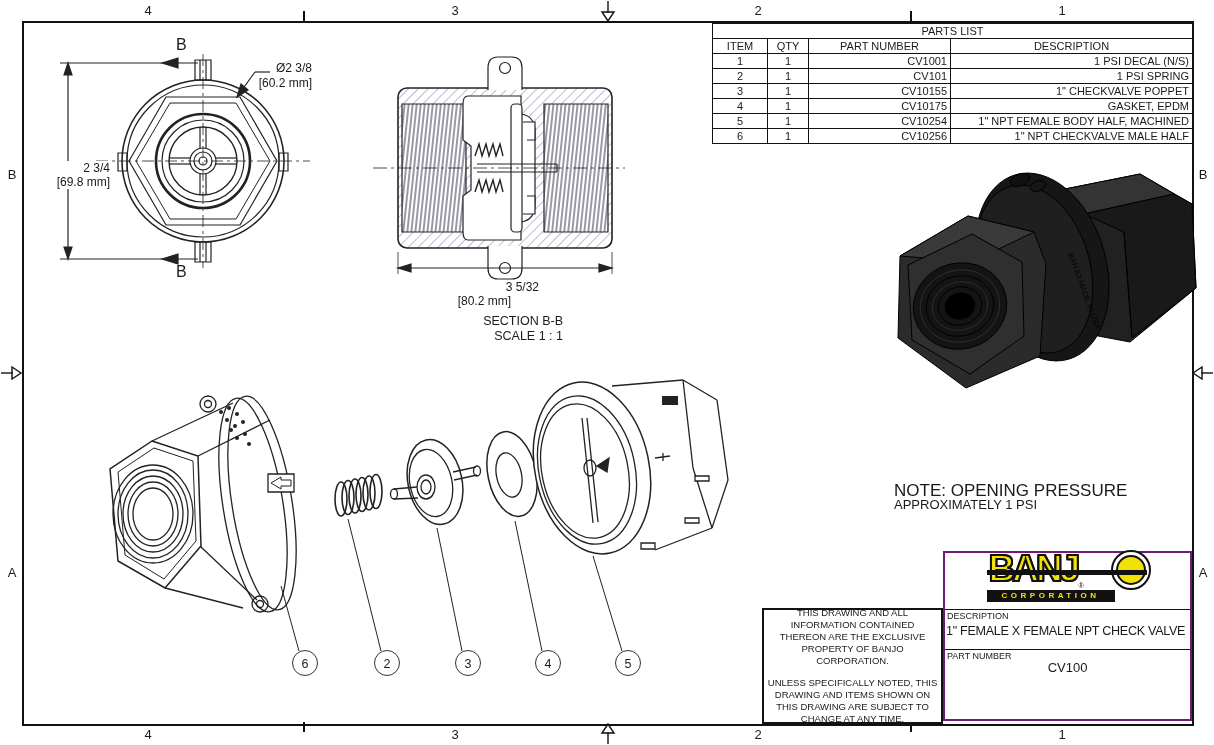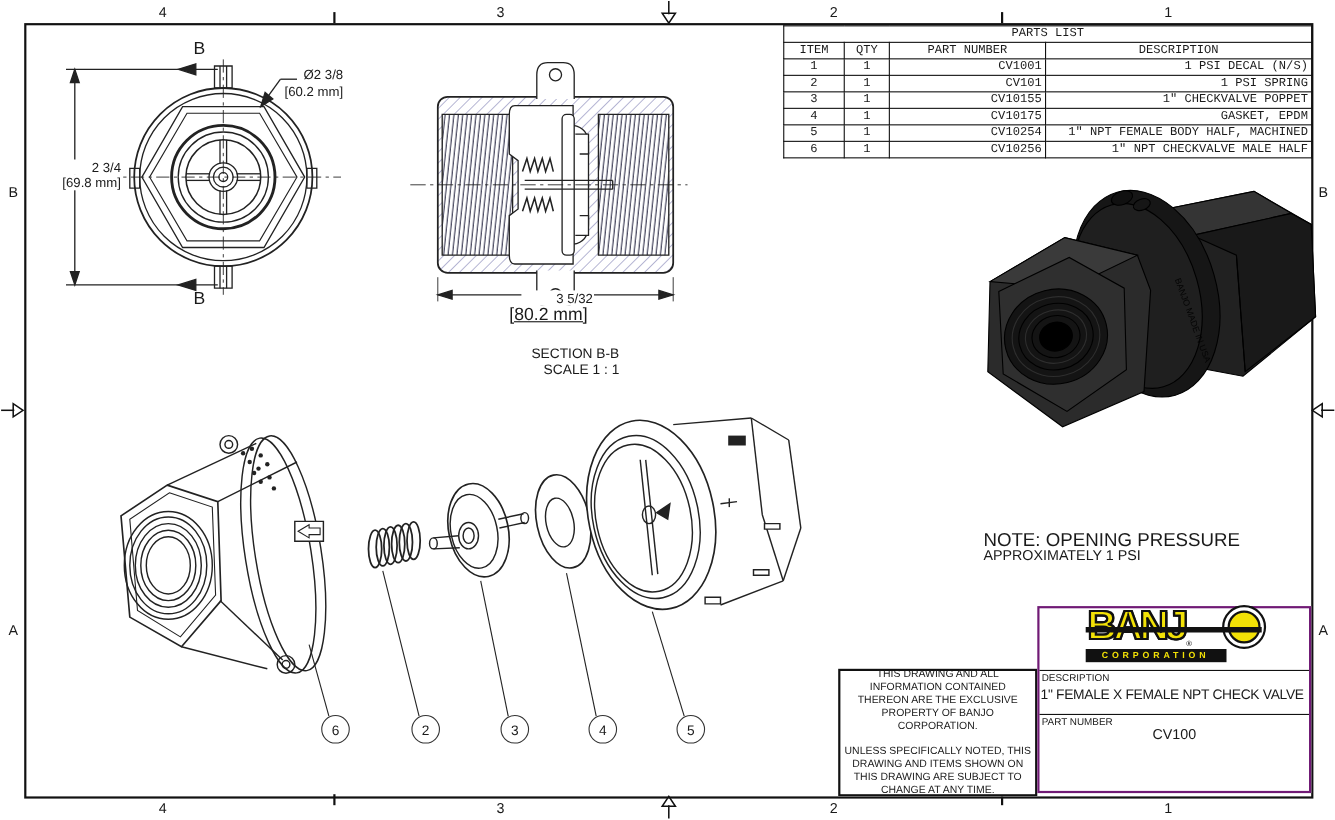--- a/index.html
+++ b/index.html
@@ -2,27 +2,27 @@
 <html><head>
 <meta charset="utf-8">
 <style>
   html,body{margin:0;padding:0;background:#fff;}
   body{font-family:"Liberation Sans",sans-serif;color:#1a1a1a;}
   #sheet{position:relative;width:1214px;height:745px;background:#ffffff;overflow:hidden;}
   .lbl{position:absolute;white-space:nowrap;color:#1a1a1a;}
   .ctr{text-align:right;}
   .zone{font-size:13px;width:22px;text-align:center;}
   .tick{position:absolute;width:2px;background:#111;}
-  .whitebg{background:#fff;padding:0 1px;}
+  .whitebg{background:#fff;padding:0 1px;margin-top:16px;}
 
   
   #border{position:absolute;left:22px;top:21px;width:1168px;height:701px;border:2px solid #111;}
 
   
-  #plist{position:absolute;left:712px;top:23px;width:481px;border-collapse:collapse;table-layout:fixed;font-size:11px;font-family:Liberation Mono, monospace;}
+  #plist{position:absolute;left:712px;top:23px;width:481px;border-collapse:collapse;table-layout:fixed;font-size:11px;}
   #plist td{border:1.5px solid #111;height:14px;padding:0 3px;overflow:hidden;white-space:nowrap;line-height:14px;text-align:right;}
   #plist .c{text-align:center;padding:0;}
 
   
   .tb-line{border-top:1.5px solid #111;}
   #titleblock{position:absolute;left:943px;top:551px;width:249px;height:170px;border:2px solid #701a75;box-sizing:border-box;background:#fff;}
   #disclaimer{position:absolute;left:762px;top:608px;width:181px;height:116px;border:2px solid #111;box-sizing:border-box;background:#fff;
               font-size:9.5px;line-height:1.28;text-align:center;display:flex;flex-direction:column;justify-content:center;gap:9px;padding:2px 3px;}
 
   
@@ -247,21 +247,21 @@
 
       <line x1="13" y1="200" x2="13" y2="222" stroke-width="0.8"></line>
       <line x1="227" y1="200" x2="227" y2="222" stroke-width="0.8"></line>
       <line x1="13" y1="216" x2="227" y2="216"></line>
       <polygon points="13,216 26,212 26,220" fill="#222"></polygon>
       <polygon points="227,216 214,212 214,220" fill="#222"></polygon>
     </g>
   </svg>
 
   <div class="lbl ctr whitebg" style="left:474px;top:264px;width:64px;font-size:12px;">3 5/32</div>
-  <div class="lbl ctr whitebg" style="left:462px;top:278px;width:64px;font-size:16px;text-decoration:underline;">[80.2 mm]</div>
+  <div class="lbl ctr whitebg" style="left:446px;top:278px;width:64px;font-size:12px;">[80.2 mm]</div>
   <div class="lbl ctr" style="left:453px;top:314px;width:110px;font-size:12.5px;">SECTION B-B</div>
   <div class="lbl ctr" style="left:453px;top:329px;width:110px;font-size:12.5px;">SCALE 1 : 1</div>
 
   <svg style="left:872px;top:170px;width:330px;height:240px;" viewBox="0 0 330 240">
     <g stroke="#000" stroke-width="1">
 
       <polygon points="178,22 268,4 320,34 324,118 258,172 205,162 185,60" fill="#212121"></polygon>
       <polygon points="178,22 268,4 302,24 212,44" fill="#343434"></polygon>
       <polygon points="302,24 320,34 324,118 260,168 252,62 212,44" fill="#191919"></polygon>
       <line x1="252" y1="62" x2="260" y2="168" stroke="#000"></line>

